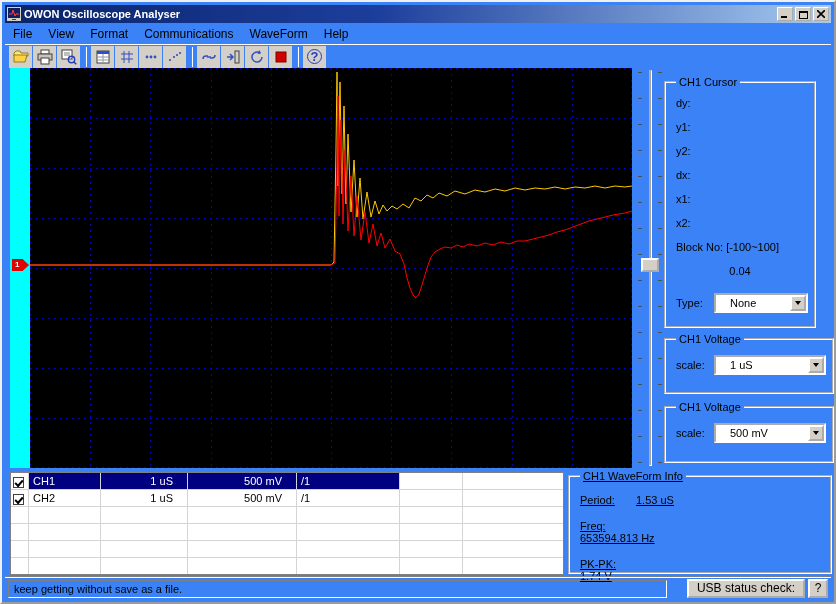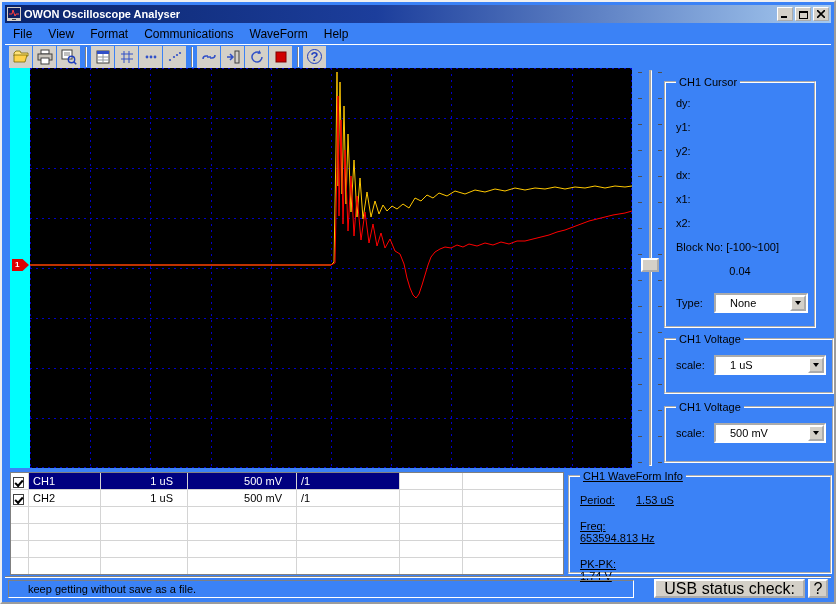--- a/index.html
+++ b/index.html
@@ -79,22 +79,22 @@
   
   .grp-info{left:566px;top:468px;width:264px;height:104px;text-decoration:underline;}
   .info-row{display:flex;margin:12px 4px 0 4px;}
   .info-row + .info-row{margin-top:14px;flex-direction:column;}
   .info-lbl{width:56px;}
 
   
   .statusbar{position:absolute;left:3px;right:3px;bottom:3px;height:23px;display:flex;align-items:center;
     border-top:1px solid #808080;box-shadow:inset 0 1px 0 #fff;padding:2px 3px 1px 3px;}
   .status-msg{flex:1;height:18px;border:1px solid;border-color:#808080 #fff #fff #808080;line-height:16px;
-    padding-left:19px;margin-right:20px;}
-  .push-btn{height:19px;background:#d4d0c8;border:2px outset #fff;padding:0 8px;font-size:16px;line-height:15px;}
+    padding-left:5px;margin-right:20px;}
+  .push-btn{height:19px;background:#d4d0c8;border:2px outset #fff;padding:0 8px;font-size:12px;line-height:15px;}
   .q-btn{width:20px;margin-left:3px;text-align:center;padding:0;}
 </style>
 </head>
 <body>
 
 <div class="window">
 
   <div class="titlebar">
     <svg width="14" height="14">
         <rect width="14" height="14" fill="#d4d0c8"></rect>

